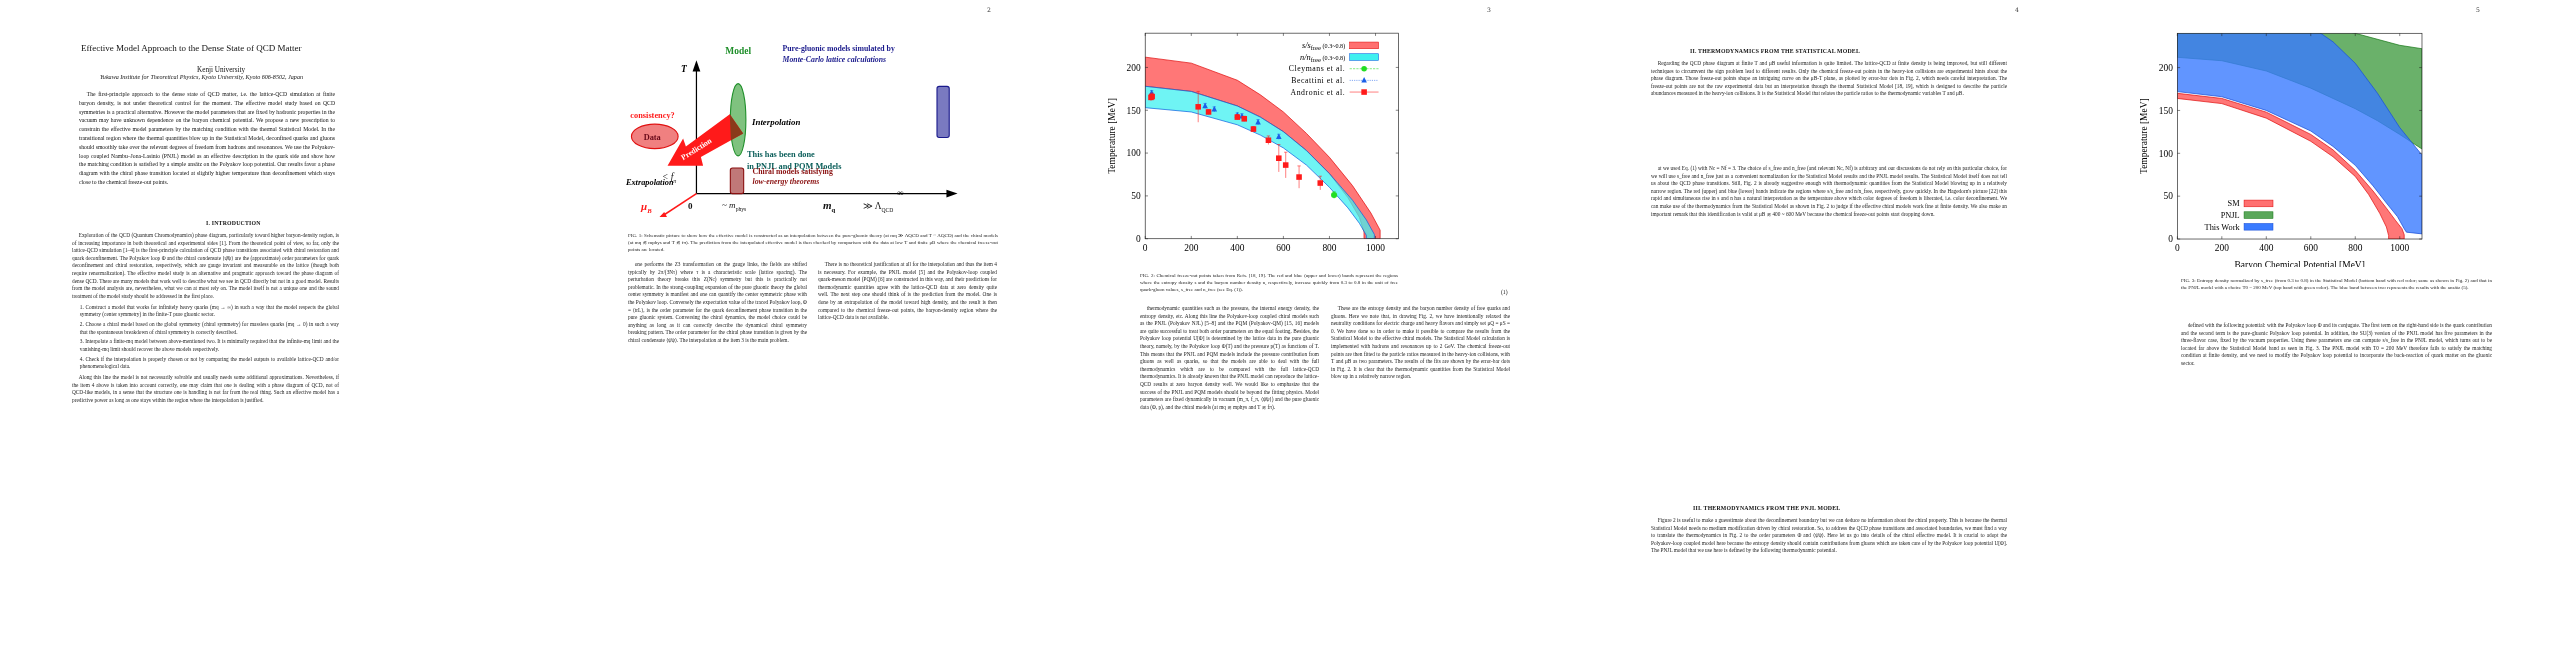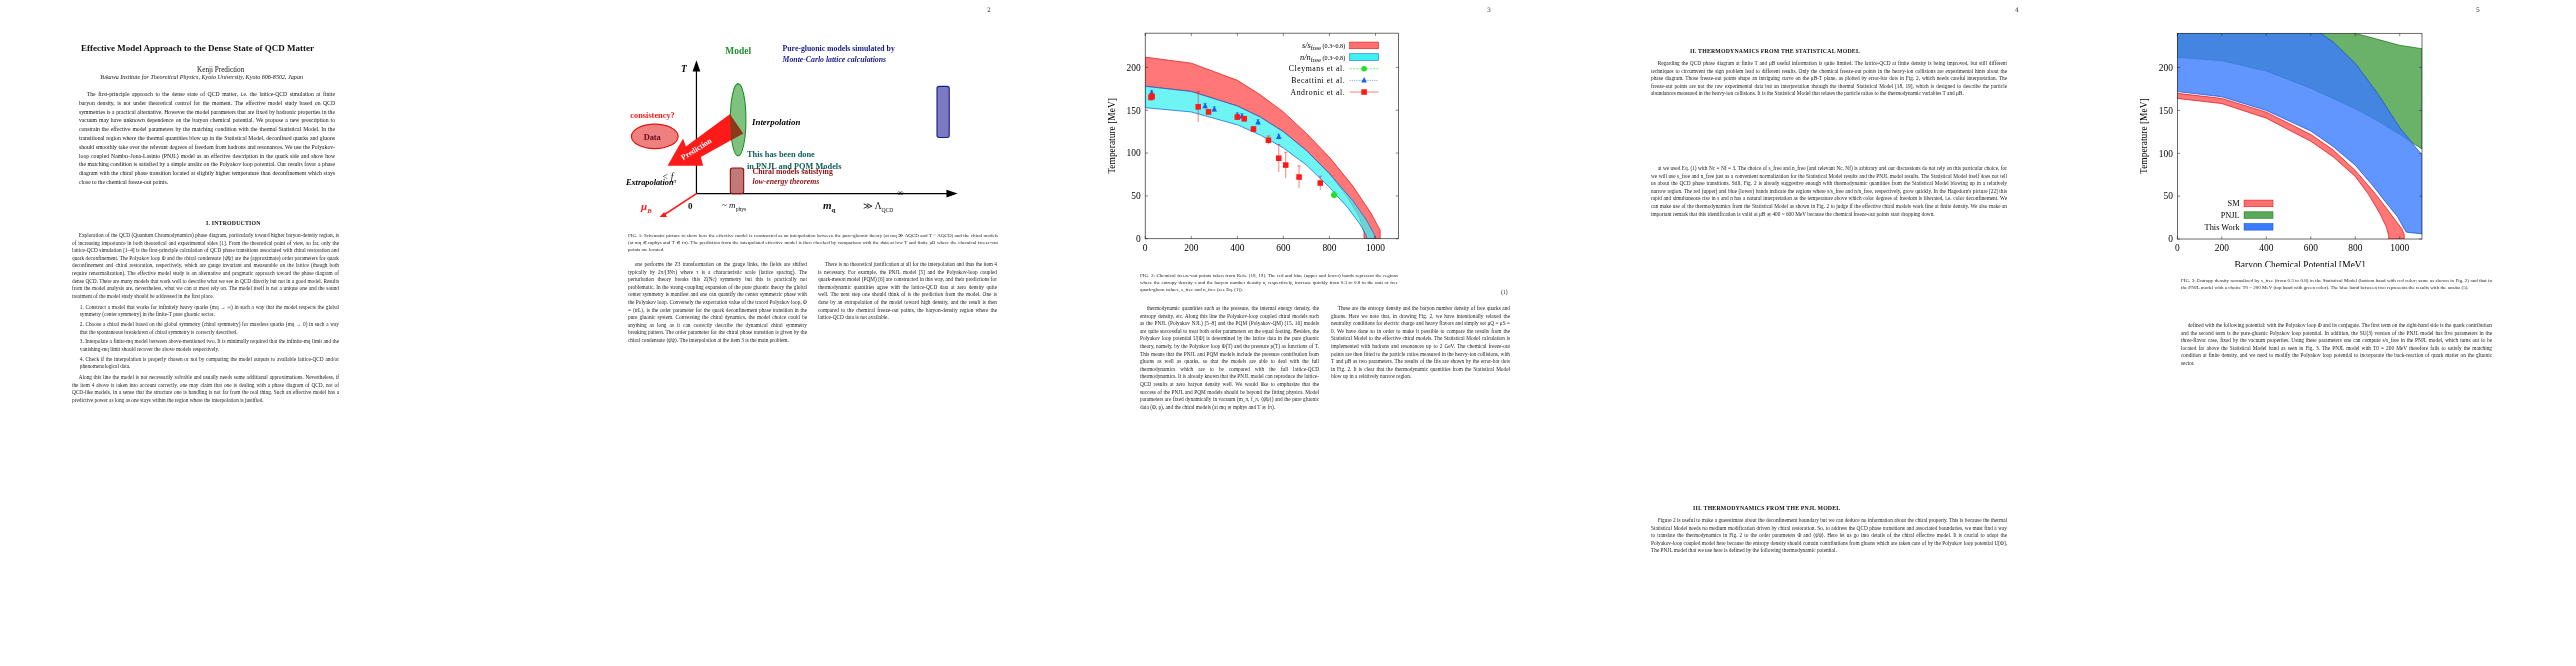--- a/index.html
+++ b/index.html
@@ -4,21 +4,21 @@
 <style>
   html, body { margin: 0; padding: 0; background: #fff; }
   body { width: 2576px; height: 667px; position: relative; overflow: hidden;
          font-family: "DejaVu Serif", "Liberation Serif", serif; color: #111; }
   .page { position: absolute; top: 0; height: 667px; background: #fff; }
   .pnum { position: absolute; top: 5.6px; font-size: 6.1px; color: #333; }
   .arxiv { position: absolute; left: 12.2px; top: 150px; width: 11px; height: 289px; }
   .arxiv span { position: absolute; left: 50%; top: 50%; transform: translate(-50%,-50%) rotate(-90deg);
                 white-space: nowrap; font-family: "Liberation Serif", serif; font-size: 15.6px; color: #8a8a8a; letter-spacing: 0.6px; }
   .title { position: absolute; left: 81px; top: 43px; width: 333px; font-family: "Liberation Serif", serif;
-           font-weight: bold; font-size: 9px; }
+           font-weight: normal; font-size: 9px; }
   .author { position: absolute; left: 197px; top: 66px; font-family: "Liberation Serif", serif; font-size: 7.2px; }
   .affil { position: absolute; left: 100px; top: 74px; font-style: italic; font-family: "Liberation Serif", serif; font-size: 6.1px; }
   .abstract { position: absolute; left: 79px; top: 90px; width: 256px; font-family: "Liberation Serif", serif;
               font-size: 5.7px; line-height: 8.8px; text-align: justify; text-indent: 7.8px; }
   .sec { position: absolute; font-family: "Liberation Serif", serif; font-weight: bold; font-size: 5.8px; letter-spacing: 0.2px; }
   .col { position: absolute; font-family: "Liberation Serif", serif; font-size: 5.3px; line-height: 7.6px;
          text-align: justify; color: #222; }
   .col p { margin: 0 0 0 0; text-indent: 6.7px; }
   .caption { position: absolute; font-family: "Liberation Serif", serif; font-size: 5px; line-height: 7.2px; color: #222; text-align: justify; }
   .figtext { position: absolute; font-family: "Liberation Serif", serif; white-space: nowrap; }
@@ -26,21 +26,21 @@
 </style>
 </head>
 <body>
 
 <div class="arxiv">
   <span>arXiv:1008.4322v1  [hep-ph]  25 Aug 2010</span>
 </div>
 
 <div class="page" style="left:0;width:517px;">
   <div class="title">Effective Model Approach to the Dense State of QCD Matter</div>
-  <div class="author">Kenji  Prediction</div>
+  <div class="author">Kenji  University</div>
   <div class="affil">Yukawa Institute for Theoretical Physics, Kyoto University, Kyoto 606-8502,  Japan</div>
   <div class="abstract">The first-principle approach to the dense state of QCD matter, i.e. the lattice-QCD simulation at finite baryon density, is not under theoretical control for the moment. The effective model study based on QCD symmetries is a practical alternative. However the model parameters that are fixed by hadronic properties in the vacuum may have unknown dependence on the baryon chemical potential. We propose a new prescription to constrain the effective model parameters by the matching condition with the thermal Statistical Model. In the transitional region where the thermal quantities blow up in the Statistical Model, deconfined quarks and gluons should smoothly take over the relevant degrees of freedom from hadrons and resonances. We use the Polyakov-loop coupled Nambu–Jona-Lasinio (PNJL) model as an effective description in the quark side and show how the matching condition is satisfied by a simple ansätz on the Polyakov loop potential. Our results favor a phase diagram with the chiral phase transition located at slightly higher temperature than deconfinement which stays close to the chemical freeze-out points.</div>
   <div class="sec" style="left:206px;top:220px;">I.   INTRODUCTION</div>
   <div class="col" style="left:72px;top:232px;width:267px;">
     <p>Exploration of the QCD (Quantum Chromodynamics) phase diagram, particularly toward higher baryon-density region, is of increasing importance in both theoretical and experimental sides [1]. From the theoretical point of view, so far, only the lattice-QCD simulation [1–4] is the first-principle calculation of QCD phase transitions associated with chiral restoration and quark deconfinement. The Polyakov loop Φ and the chiral condensate ⟨ψ̄ψ⟩ are the (approximate) order parameters for quark deconfinement and chiral restoration, respectively, which are gauge invariant and measurable on the lattice (though both require renormalization). The effective model study is an alternative and pragmatic approach toward the phase diagram of dense QCD. There are many models that work well to describe what we see in QCD directly but not in a good model. Results from the model analysis are, nevertheless, what we can at most rely on. The model itself is not a unique one and the sound treatment of the model study should be addressed in the first place.</p>
     <div style="margin:3.3px 0 3.3px 7.8px;">
       <div style="margin-bottom:2.2px;">1. Construct a model that works for infinitely heavy quarks (mq → ∞) in such a way that the model respects the global symmetry (center symmetry) in the finite-T pure gluonic sector.</div>
       <div style="margin-bottom:2.2px;">2. Choose a chiral model based on the global symmetry (chiral symmetry) for massless quarks (mq → 0) in such a way that the spontaneous breakdown of chiral symmetry is correctly described.</div>
       <div style="margin-bottom:2.2px;">3. Interpolate a finite-mq model between above-mentioned two. It is minimally required that the infinite-mq limit and the vanishing-mq limit should recover the above models respectively.</div>
       <div style="margin-bottom:2.2px;">4. Check if the interpolation is properly chosen or not by comparing the model outputs to available lattice-QCD and/or phenomenological data.</div>

